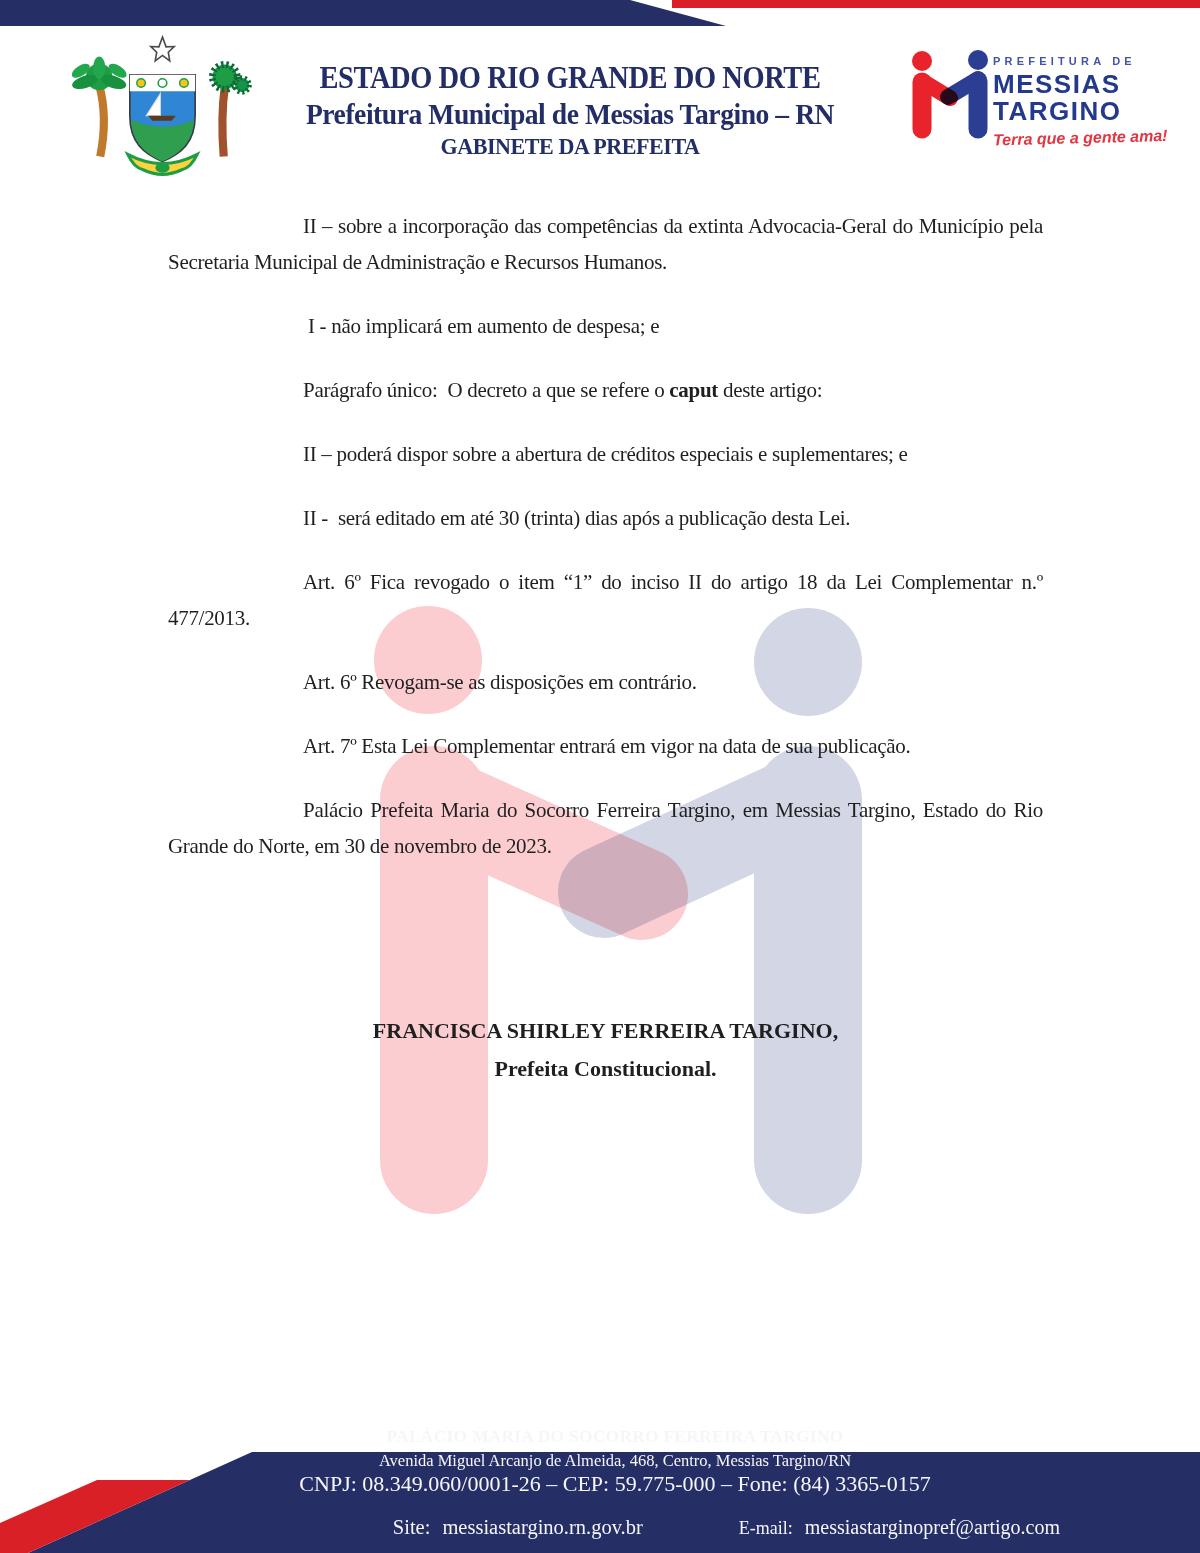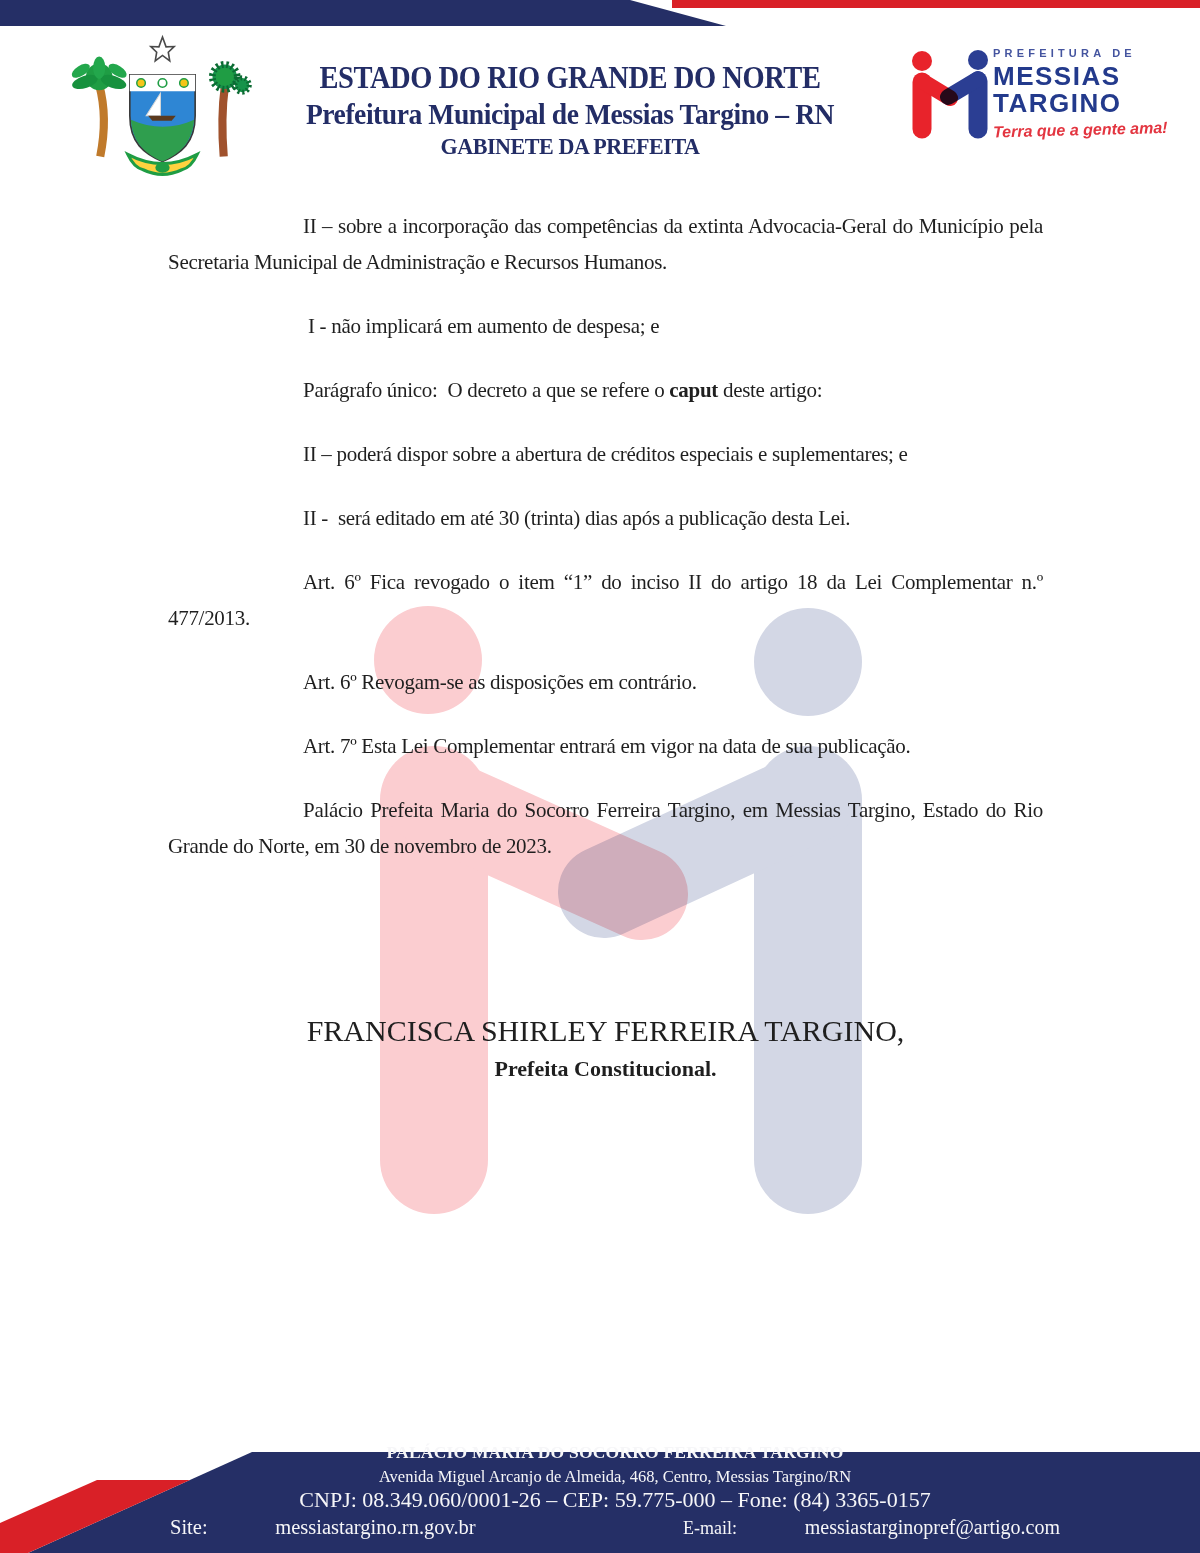--- a/index.html
+++ b/index.html
@@ -15,45 +15,45 @@
   
   #crest{left:68px;top:34px;width:190px;height:148px;z-index:4;}
   #header-text{left:240px;top:60px;width:660px;z-index:4;text-align:center;
                color:#232d66;transform:scaleX(.92);transform-origin:50% 0;}
   #header-text .h1{font-size:31px;font-weight:bold;line-height:36px;letter-spacing:-.5px;}
   #header-text .h2{font-size:30px;font-weight:bold;line-height:35px;letter-spacing:-.5px;}
   #header-text .h3{font-size:24px;font-weight:bold;line-height:30px;letter-spacing:-.5px;}
 
   #logo-m{left:901px;top:44px;width:95px;height:105px;z-index:4;isolation:isolate;}
   #logo-text{left:993px;top:47px;width:190px;z-index:4;font-family:"Liberation Sans",sans-serif;}
-  #logo-text .lt1{font-size:11px;letter-spacing:4.2px;color:#44549f;line-height:13px;margin-bottom:3px;font-weight:bold;}
+  #logo-text .lt1{font-size:11px;letter-spacing:4.2px;color:#44549f;line-height:13px;margin-bottom:3px;font-weight:bold;margin-top:8px;}
   #logo-text .lt2{font-size:26px;font-weight:bold;color:#233a8c;line-height:27px;letter-spacing:1.5px;}
   #logo-text .lt3{font-size:16px;font-weight:bold;font-style:italic;color:#e33540;
                   line-height:20px;margin-top:3px;transform:rotate(-1.5deg);}
 
   
   #watermark{left:0;top:0;width:1200px;height:1553px;z-index:1;isolation:isolate;}
   #watermark .blend{mix-blend-mode:multiply;}
 
   
   #doc{left:168px;top:208px;width:875px;z-index:2;}
   #doc p{margin:0 0 28px 0;font-size:21px;line-height:36px;letter-spacing:-.3px;
          text-align:justify;text-indent:135px;white-space:pre-wrap;}
   #doc p.single{text-align:left;}
   #doc .mt-md{margin-top:24px;}
   #sig-block{margin-top:148px;text-align:center;}
-  #sig-block .sig1{font-size:30px;font-weight:normal;line-height:38px;margin-top:7px;}
+  #sig-block .sig1{font-size:22px;font-weight:bold;line-height:38px;margin-top:7px;}
   #sig-block .sig2{font-size:22px;font-weight:bold;line-height:38px;}
 
   
   #footer-text{left:170px;bottom:14px;width:890px;z-index:4;text-align:center;color:#f6f6f8;}
   #footer-text .f1{font-size:17.5px;font-weight:bold;line-height:25px;letter-spacing:.2px;}
   #footer-text .f2{font-size:16.5px;line-height:23px;}
   #footer-text .f3{font-size:22px;line-height:23px;}
-  .f4{display:flex;justify-content:space-between;align-items:baseline;gap:20px;margin-top:5px;}
+  .f4{display:flex;justify-content:flex-end;align-items:baseline;gap:12px;margin-top:21px;}
   .f4 .site{font-size:20.5px;}
   .f4 .gap{display:inline-block;width:72px;}
   .f4 .email-label{font-size:18px;}
   .f4 .email-value{font-size:20px;}
 </style>
 </head>
 <body>
 
 <svg id="top-band" class="abs" viewBox="0 0 1200 60">
   <polygon points="0,0 630,0 726,26 0,26" fill="#252f66"></polygon>

